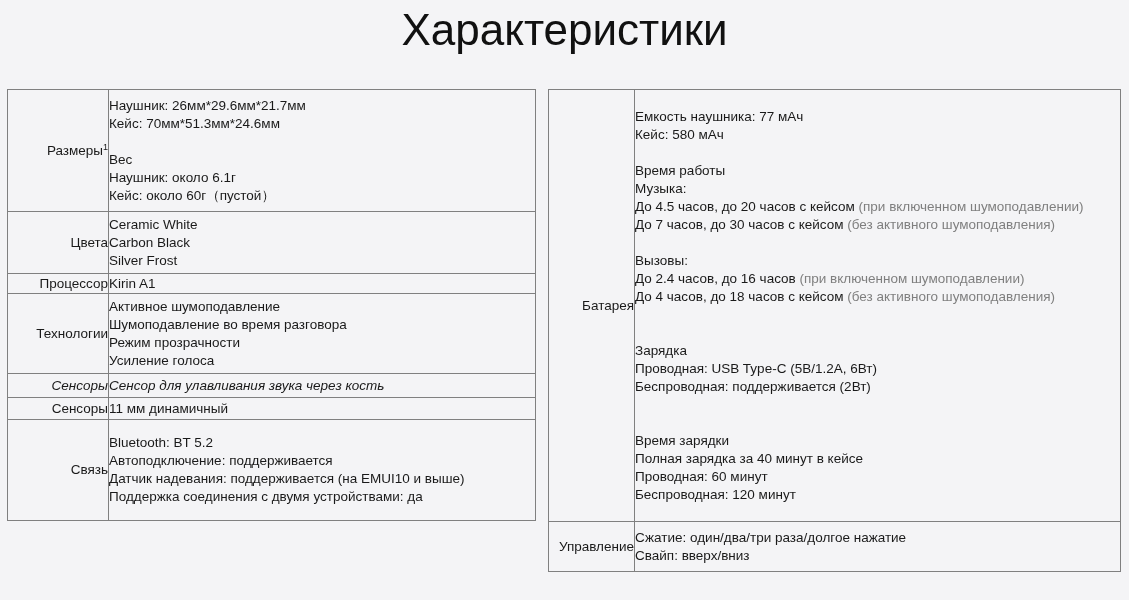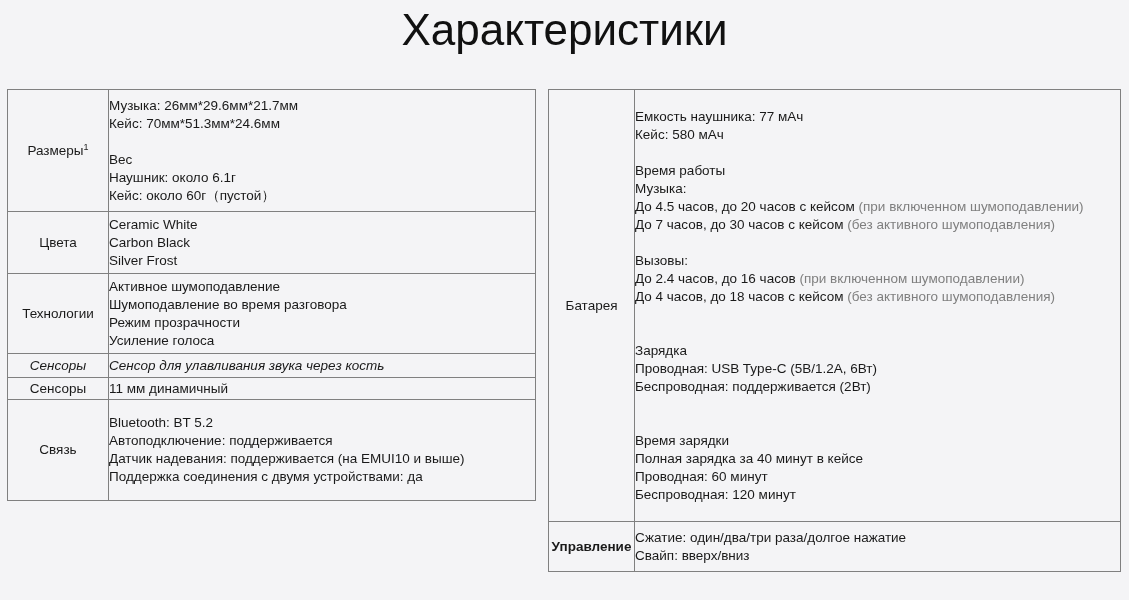--- a/index.html
+++ b/index.html
@@ -38,30 +38,30 @@
   }
   .spec-table td {
     border: 1px solid #808080;
     padding: 0;
     vertical-align: middle;
     font-size: 13.5px;
     line-height: 18px;
     color: #1a1a1a;
   }
   .label-cell {
-    text-align: center;
+    text-align: right;
     vertical-align: middle;
     font-size: 13.5px;
     line-height: 17px;
     padding: 0 1px;
     white-space: nowrap;
     overflow: visible;
   }
   .label-cell.bold {
-    font-weight: bold;
+    font-weight: normal;
   }
   .value-cell {
     text-align: left;
     vertical-align: middle;
     padding: 0 0 0 3px;
   }
   .value-cell .lines {
     display: block;
   }
   .line {
@@ -132,36 +132,44 @@
       <col class="c1">
       <col class="c2">
     </colgroup>
   <tbody>
     <tr class="h-dim">
       <td class="label-cell">
         <span>Размеры</span><sup>1</sup>
       </td>
       <td class="value-cell">
         <span class="lines">
-          <span class="line">Музыка: 26мм*29.6мм*21.7мм</span>
+          <span class="line">Наушник: 26мм*29.6мм*21.7мм</span>
           <span class="line">Кейс: 70мм*51.3мм*24.6мм</span>
           <span class="line blank"></span>
           <span class="line">Вес</span>
           <span class="line">Наушник: около 6.1г</span>
           <span class="line">Кейс:  около 60г（пустой）</span>
         </span>
       </td>
     </tr>
     <tr class="h-colors">
       <td class="label-cell">Цвета</td>
       <td class="value-cell">
         <span class="lines">
           <span class="line">Ceramic White</span>
           <span class="line">Carbon Black</span>
           <span class="line">Silver Frost</span>
+        </span>
+      </td>
+    </tr>
+    <tr class="h-cpu">
+      <td class="label-cell">Процессор</td>
+      <td class="value-cell">
+        <span class="lines">
+          <span class="line">Kirin A1</span>
         </span>
       </td>
     </tr>
     <tr class="h-tech">
       <td class="label-cell">Технологии</td>
       <td class="value-cell">
         <span class="lines">
           <span class="line">Активное шумоподавление</span>
           <span class="line">Шумоподавление во время разговора</span>
           <span class="line">Режим прозрачности</span>

